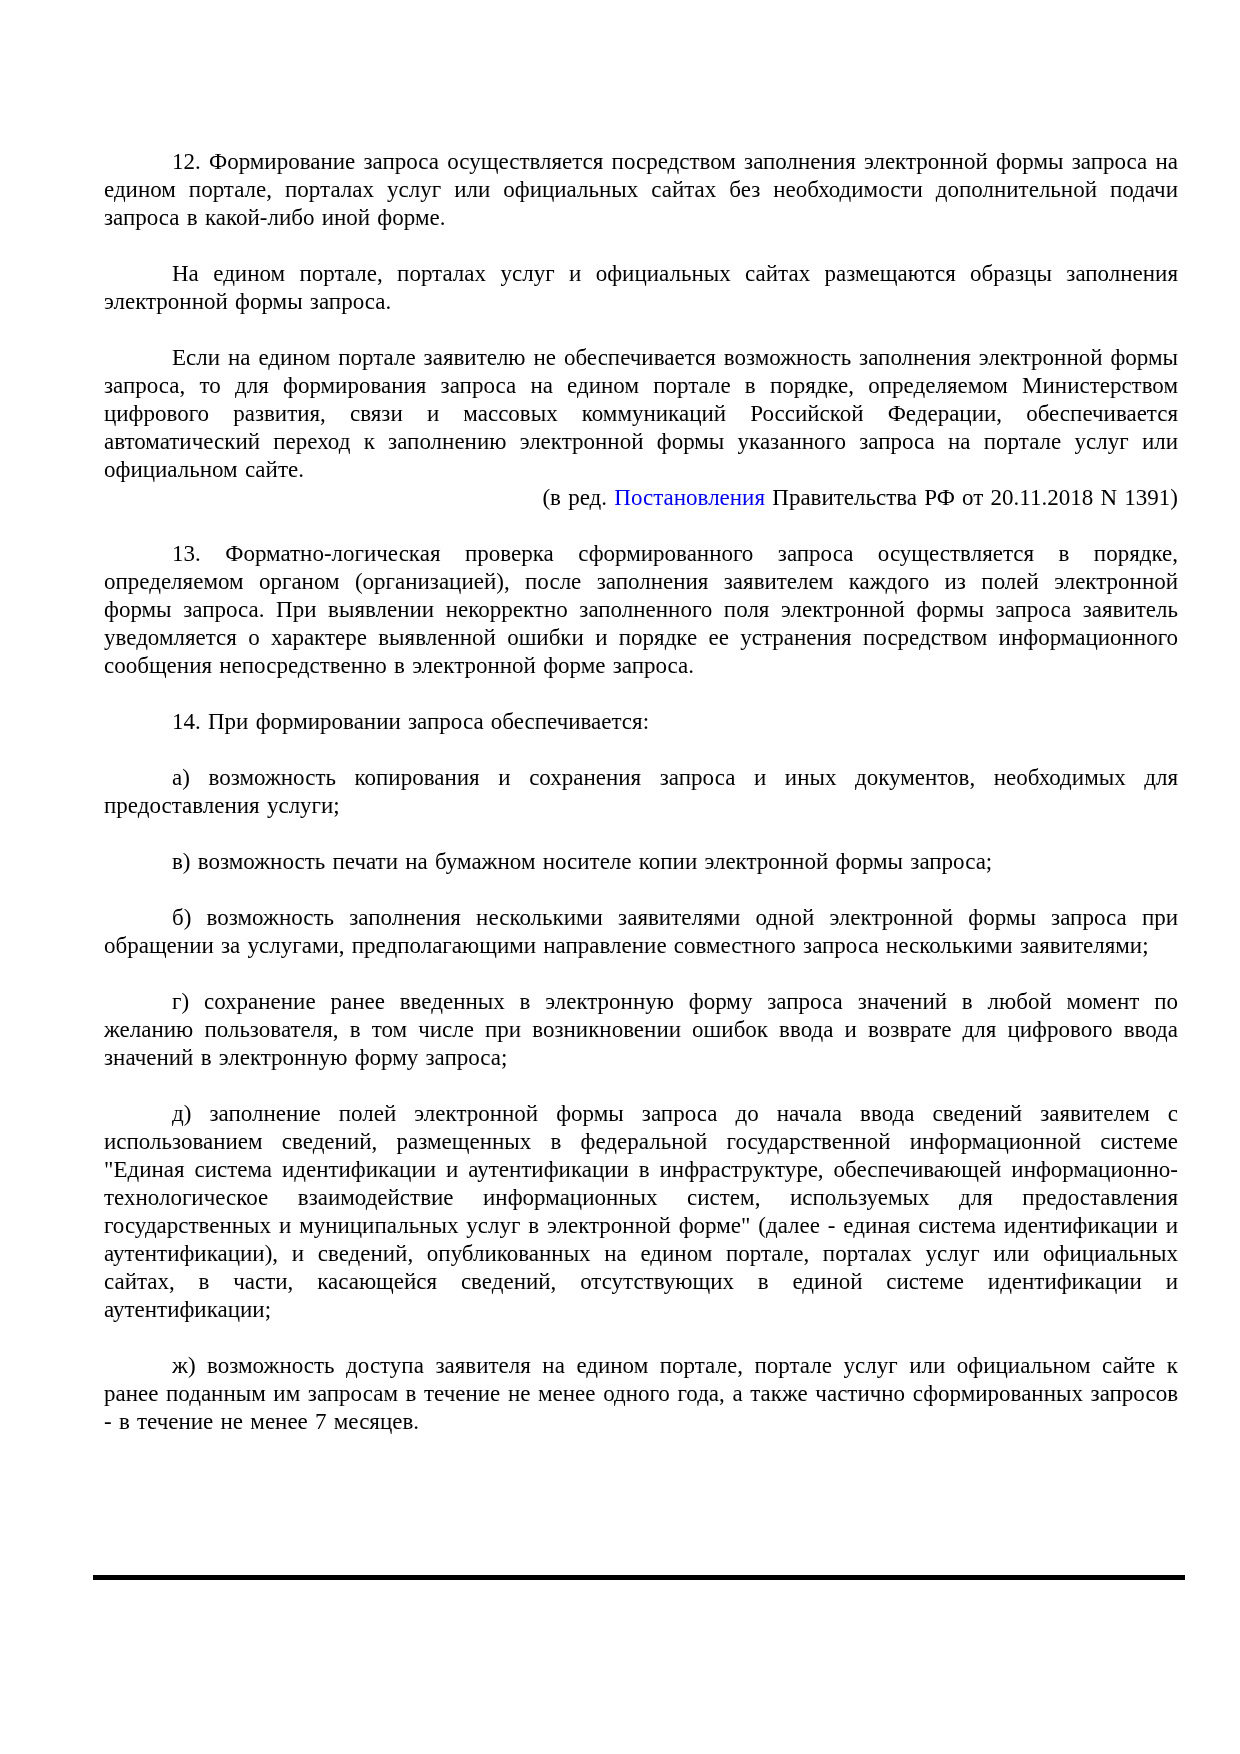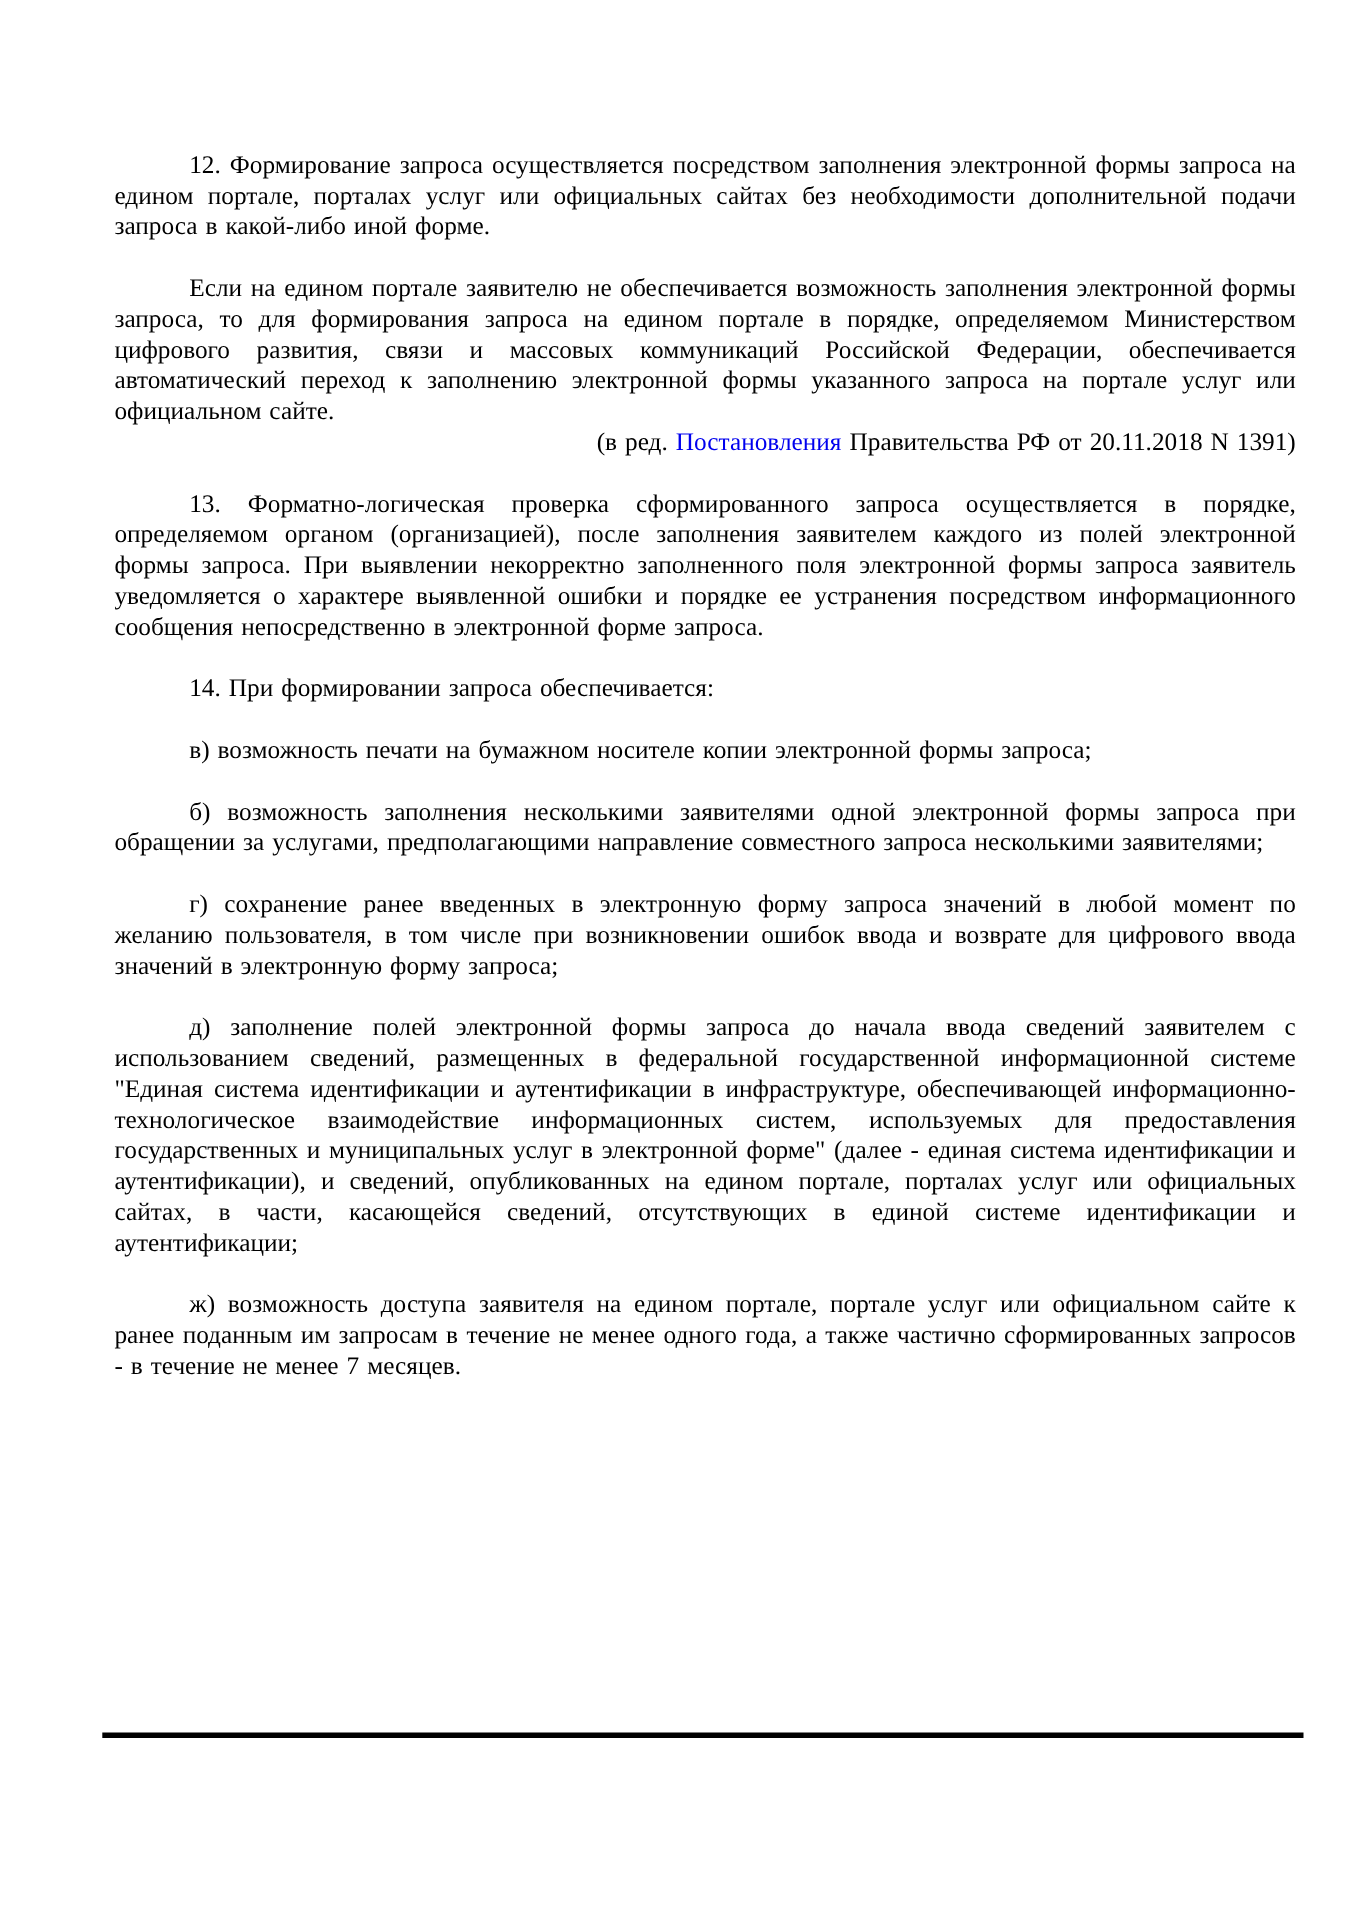--- a/index.html
+++ b/index.html
@@ -9,21 +9,21 @@
   body {
     width: 1240px;
     height: 1754px;
     background: #ffffff;
     position: relative;
     overflow: hidden;
     font-family: "Liberation Serif", "DejaVu Serif", serif;
   }
   .doc-page {
     position: absolute;
-    top: 136px;
+    top: 148px;
     left: 104px;
     width: 1074px;
     color: #000000;
     font-size: 23px;
     line-height: 28px;
     text-align: justify;
     word-spacing: 1.5px;
   }
   .para {
     margin: 28px 0 0 0;
@@ -51,29 +51,31 @@
     background: #000000;
   }
 </style>
 </head>
 <body>
 
 <div class="doc-page">
 
   <p class="para">12. Формирование запроса осуществляется посредством заполнения электронной формы запроса на едином портале, порталах услуг или официальных сайтах без необходимости дополнительной подачи запроса в какой-либо иной форме.</p>
 
+  <p class="para">На едином портале, порталах услуг и официальных сайтах размещаются образцы заполнения электронной формы запроса.</p>
 
   <p class="para">Если на едином портале заявителю не обеспечивается возможность заполнения электронной формы запроса, то для формирования запроса на едином портале в порядке, определяемом Министерством цифрового развития, связи и массовых коммуникаций Российской Федерации, обеспечивается автоматический переход к заполнению электронной формы указанного запроса на портале услуг или официальном сайте.</p>
 
   <p class="amendment"><span>(в ред. </span><a>Постановления</a><span> Правительства РФ от 20.11.2018 N 1391)</span></p>
 
   <p class="para">13. Форматно-логическая проверка сформированного запроса осуществляется в порядке, определяемом органом (организацией), после заполнения заявителем каждого из полей электронной формы запроса. При выявлении некорректно заполненного поля электронной формы запроса заявитель уведомляется о характере выявленной ошибки и порядке ее устранения посредством информационного сообщения непосредственно в электронной форме запроса.</p>
 
   <p class="para">14. При формировании запроса обеспечивается:</p>
 
+  <p class="para">а) возможность копирования и сохранения запроса и иных документов, необходимых для предоставления услуги;</p>
 
   <p class="para">в) возможность печати на бумажном носителе копии электронной формы запроса;</p>
 
   <p class="para">б) возможность заполнения несколькими заявителями одной электронной формы запроса при обращении за услугами, предполагающими направление совместного запроса несколькими заявителями;</p>
 
   <p class="para">г) сохранение ранее введенных в электронную форму запроса значений в любой момент по желанию пользователя, в том числе при возникновении ошибок ввода и возврате для цифрового ввода значений в электронную форму запроса;</p>
 
   <p class="para">д) заполнение полей электронной формы запроса до начала ввода сведений заявителем с использованием сведений, размещенных в федеральной государственной информационной системе "Единая система идентификации и аутентификации в инфраструктуре, обеспечивающей информационно-технологическое взаимодействие информационных систем, используемых для предоставления государственных и муниципальных услуг в электронной форме" (далее - единая система идентификации и аутентификации), и сведений, опубликованных на едином портале, порталах услуг или официальных сайтах, в части, касающейся сведений, отсутствующих в единой системе идентификации и аутентификации;</p>
 
 

